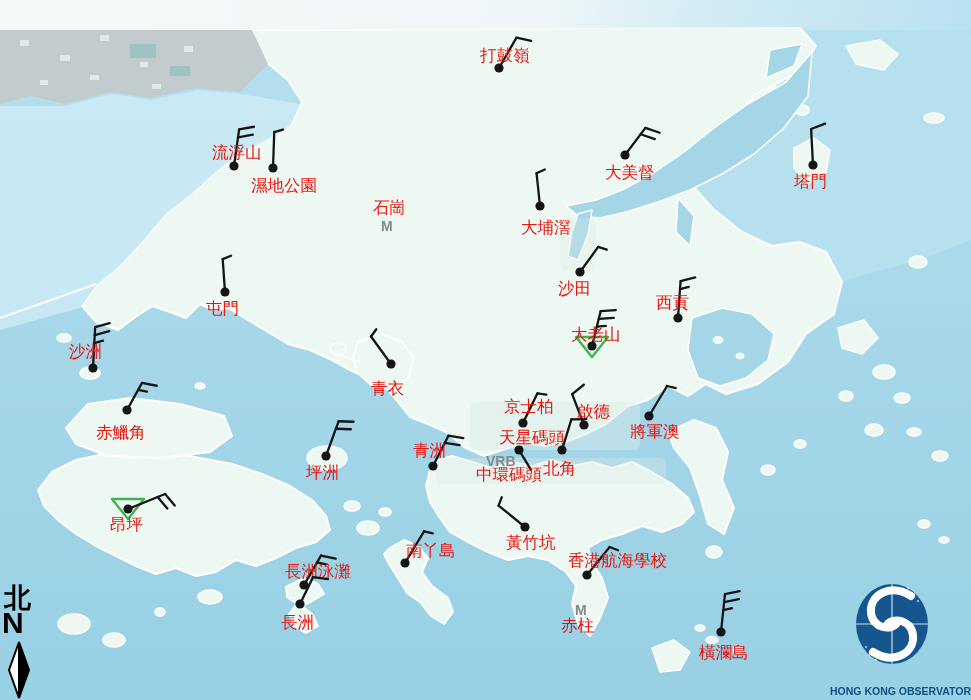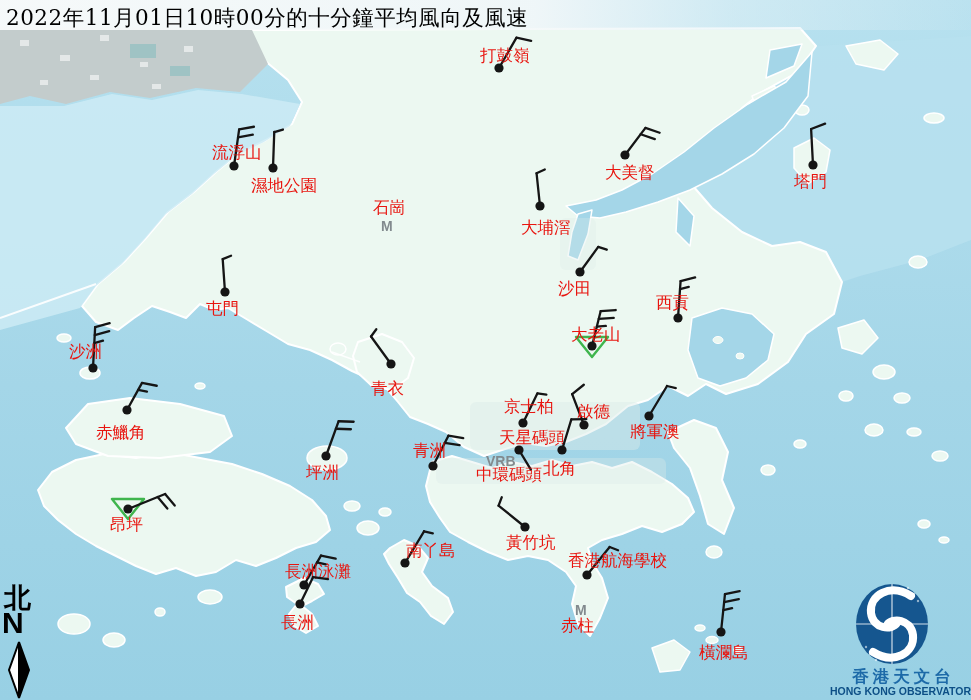--- a/index.html
+++ b/index.html
@@ -324,21 +324,20 @@
           <line x1="724.9720816041709" y1="594.2081679760056" x2="739.644295615178" y2="591.0894926137393" stroke="#151515" stroke-width="2.3" stroke-linecap="round"></line>
           <line x1="724.1358538980296" y1="602.1643431389518" x2="738.8080679090367" y2="599.0456677766855" stroke="#151515" stroke-width="2.3" stroke-linecap="round"></line>
           <line x1="723.2996261918884" y1="610.120518301898" x2="732.1029545984926" y2="608.2493130845381" stroke="#151515" stroke-width="2.3" stroke-linecap="round"></line>
           <circle cx="721" cy="632" r="4.6" fill="#151515"></circle>
           <text x="699" y="658" class="station-label">橫瀾島</text>
         </g>
       </g>
   </svg>
 
   <div class="titlebar"></div>
-  <div class="title">2022年11月01日10時00分的十分鐘平均風向及風速</div>
 
   <div class="compass">
     <div class="hanzi">北</div>
     <div class="letter">N</div>
     <svg width="36" height="60" viewBox="0 0 36 60">
       <polygon points="17,2 7,30 17,58" fill="#ffffff" stroke="#000" stroke-width="2"></polygon>
       <polygon points="17,2 27,30 17,58" fill="#000" stroke="#000" stroke-width="2"></polygon>
     </svg>
   </div>
 
@@ -353,17 +352,16 @@
         <circle cx="902" cy="594" r="1.2"></circle>
           <circle cx="908" cy="590" r="1.2"></circle>
           <circle cx="914" cy="596" r="1.2"></circle>
         <circle cx="918" cy="603" r="1.2"></circle>
           <circle cx="882" cy="658" r="1.2"></circle>
           <circle cx="876" cy="662" r="1.2"></circle>
         <circle cx="870" cy="656" r="1.2"></circle>
           <circle cx="866" cy="649" r="1.2"></circle>
       </g>
     </svg>
-    <div class="zh">香港天文台</div>
     <div class="en">HONG KONG OBSERVATORY</div>
   </div>
 
 </div>
 
 </body></html>

